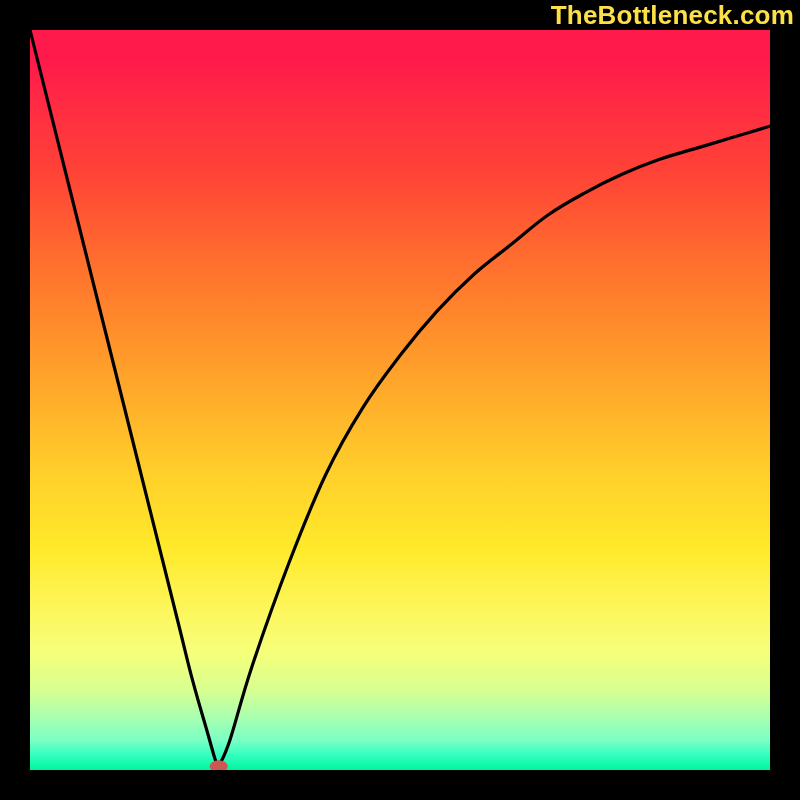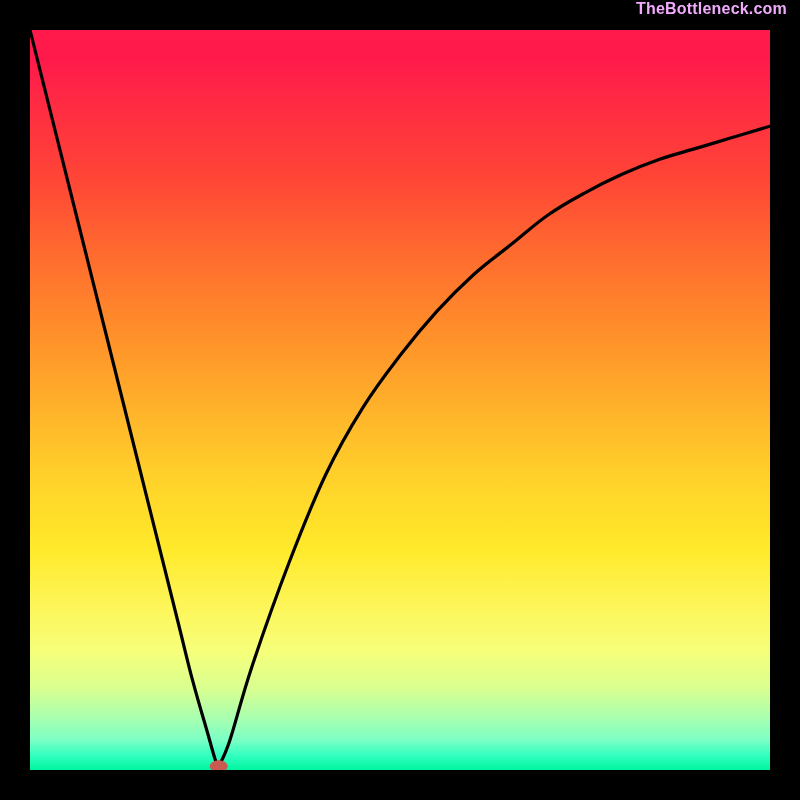--- a/index.html
+++ b/index.html
@@ -13,23 +13,23 @@
   }
   .frame {
     position: relative;
     width: 800px;
     height: 800px;
     background: #000;
   }
   .attribution {
     position: absolute;
     top: 0;
-    right: 13px;
-    color: #f0abfc;
-    font-size: 16px;
+    right: 6px;
+    color: #fde047;
+    font-size: 26px;
     font-weight: bold;
     letter-spacing: 0.2px;
     z-index: 10;
   }
   .plot {
     position: absolute;
     left: 30px;
     top: 30px;
     width: 740px;
     height: 740px;

